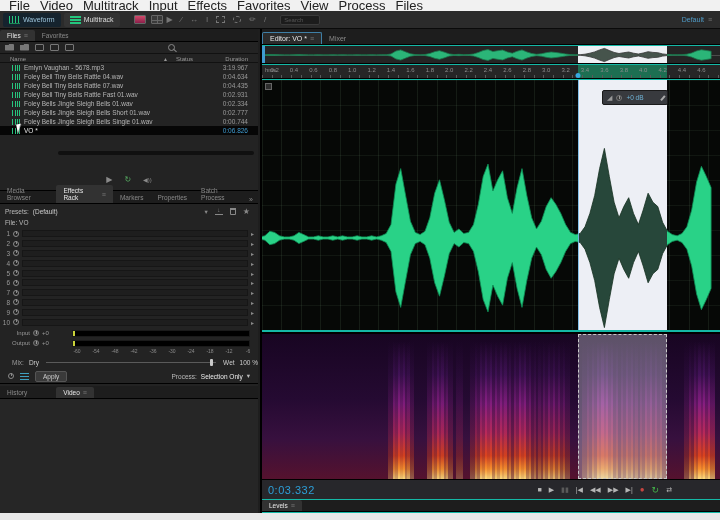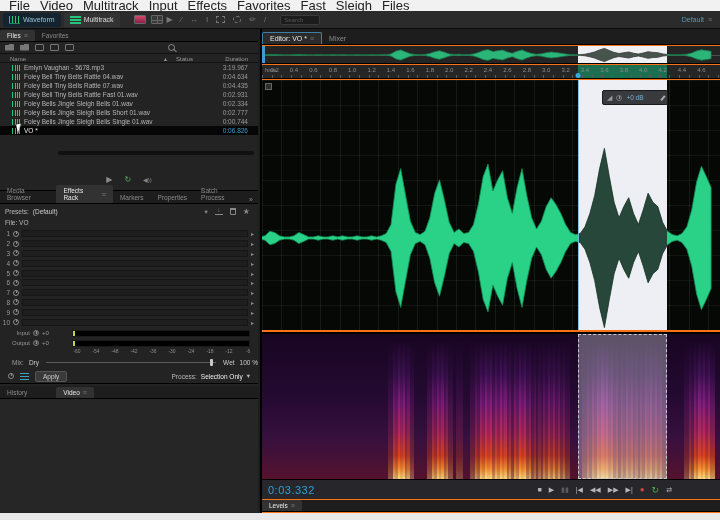--- a/index.html
+++ b/index.html
@@ -90,21 +90,21 @@
   .listico{width:9px;height:7px;background:repeating-linear-gradient(#3fa0c0 0 1px,transparent 1px 3px);}
   #apply-btn{background:#3a3a3a;border:1px solid #555;border-radius:2px;color:#ccc;padding:1px 7px;font-size:6.5px;}
   #fx-process{margin-left:auto;display:flex;gap:4px;align-items:center;}
   #fx-process .val{color:#ececec;}
 
   
   #hv{position:absolute;left:0;top:357px;width:258px;height:127px;}
   #video-body{position:absolute;left:0;top:13px;width:258px;height:114px;background:#262626;}
 
   
-  #editor{position:absolute;left:260px;top:29px;width:460px;height:484px;background:#f97316;border-left:2px solid #000;}
+  #editor{position:absolute;left:260px;top:29px;width:460px;height:484px;background:#14b8a6;border-left:2px solid #000;}
   #ed-tabs{display:flex;align-items:flex-end;height:16px;background:#1d1d1d;border-bottom:1px solid #000;}
   #ed-tabs .tab{font-size:7px;}
   #ed-tabs .tab.active{border:1px solid #3f7fa6;border-bottom:none;background:#2b2b2b;}
 
   #overview{position:absolute;left:0;top:17px;width:460px;height:18px;background:#242424;border-bottom:1px solid #000;overflow:hidden;}
   #overview .midline{position:absolute;left:0;top:9px;width:100%;height:1px;background:#4c4c4c;}
   #ov-start{position:absolute;left:0;top:0;width:3px;height:100%;background:#3f9bd0;}
   #ov-sel{position:absolute;top:0;height:100%;background:#eef0f4;overflow:hidden;}
 
   #ruler{position:absolute;left:0;top:36px;width:460px;height:14px;background:#262626;border-bottom:1px solid #000;overflow:hidden;font-size:6px;color:#8d8d8d;}
@@ -156,22 +156,22 @@
 
 <div id="app" data-name="audition-window">
 
   <div id="menubar" class="abs" data-name="menu-bar">
       <span class="menu-item" data-name="menu-file">File</span>
       <span class="menu-item" data-name="menu-edit">Video</span>
       <span class="menu-item" data-name="menu-multitrack">Multitrack</span>
       <span class="menu-item" data-name="menu-clip">Input</span>
       <span class="menu-item" data-name="menu-effects">Effects</span>
       <span class="menu-item" data-name="menu-favorites">Favorites</span>
-      <span class="menu-item" data-name="menu-view">Fast</span>
-      <span class="menu-item" data-name="menu-window">Sleigh</span>
+      <span class="menu-item" data-name="menu-view">View</span>
+      <span class="menu-item" data-name="menu-window">Process</span>
       <span class="menu-item" data-name="menu-help">Files</span>
     </div>
 
   <div id="toolbar" class="abs" data-name="toolbar">
     <div class="tb-btn active" data-name="waveform-view-button">
       <span class="wf-ico" data-name="waveform-icon"></span>
       <span data-name="waveform-button-label">Waveform</span>
     </div>
     <div class="tb-btn idle" data-name="multitrack-view-button">
       <span class="mt-ico" data-name="multitrack-icon"></span>

